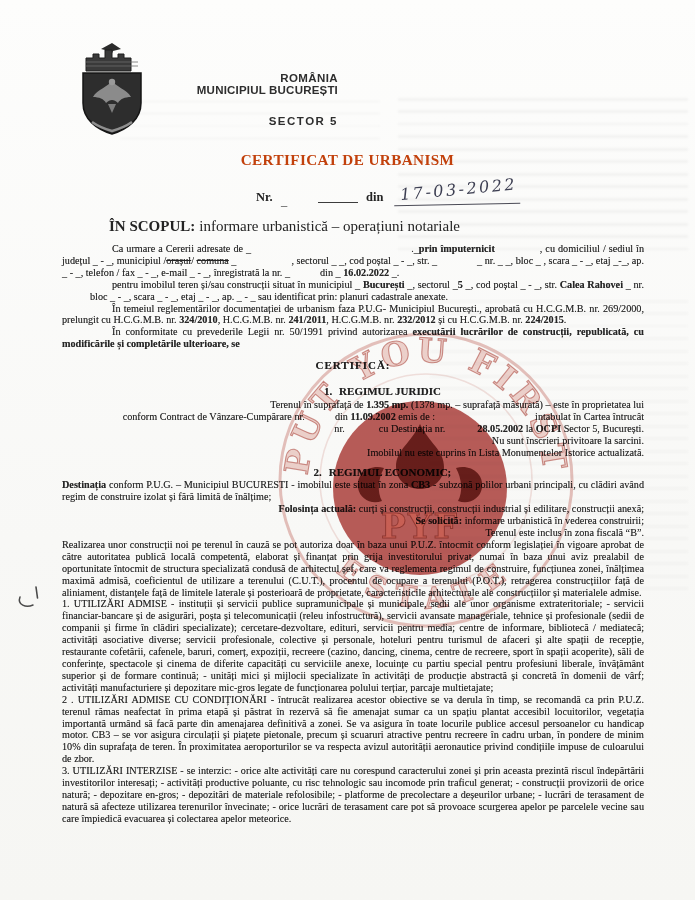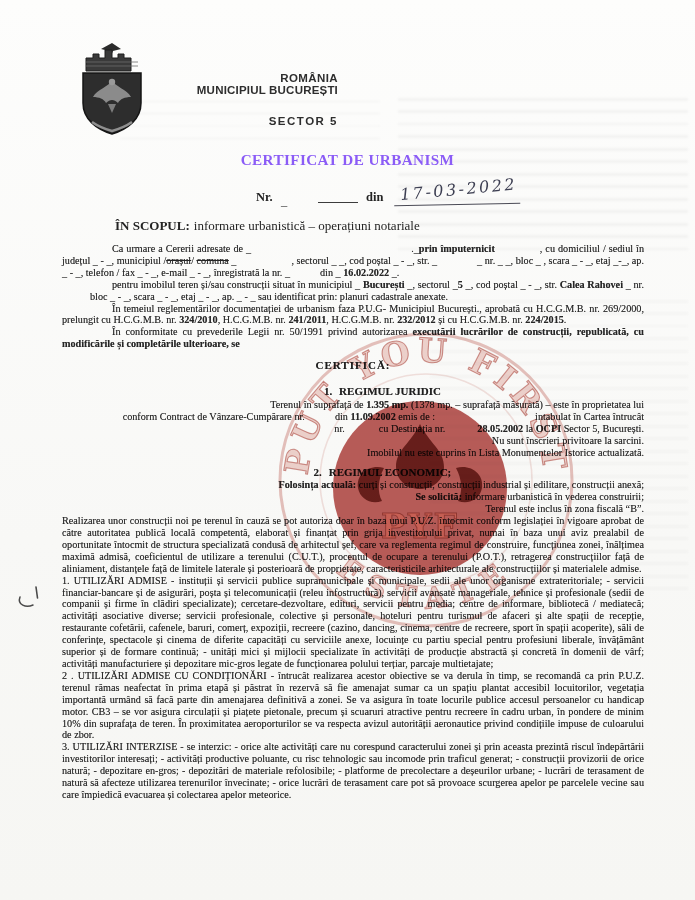--- a/index.html
+++ b/index.html
@@ -14,33 +14,33 @@
 
   
   .coat{position:absolute;left:62px;top:42px;width:100px;height:96px;}
   .header-text{position:absolute;left:128px;top:72px;width:210px;text-align:right;
     font-family:"Liberation Sans",sans-serif;font-weight:bold;color:#2e2e2e;}
   .header-text .l1{font-size:11.5px;letter-spacing:0.4px;}
   .header-text .l2{font-size:11.5px;letter-spacing:0.2px;}
   .header-text .l3{font-size:11.5px;letter-spacing:1.5px;margin-top:19px;}
 
   .title{position:absolute;left:0;top:151px;width:695px;text-align:center;
-    font-size:15.2px;font-weight:bold;letter-spacing:0.4px;color:#8b5cf6;}
+    font-size:15.2px;font-weight:bold;letter-spacing:0.4px;color:#c2410c;}
 
   
   .nr-line{position:absolute;left:0;top:188px;width:695px;height:34px;font-size:12.5px;}
   .nr-label{position:absolute;left:256px;top:2px;font-weight:bold;}
   .nr-blank{position:absolute;left:281px;top:6px;color:#3a3a3a;}
   .blank-line{position:absolute;left:318px;top:1px;width:40px;height:13px;border-bottom:1.3px solid #3c3c3c;}
   .din-label{position:absolute;left:366px;top:2px;font-weight:bold;}
   .date-wrap{position:absolute;left:394px;top:-8px;width:126px;height:24px;border-bottom:1.4px solid #4a4a55;transform:rotate(-1.2deg);}
   .hw{display:inline-block;font-family:"DejaVu Serif",serif;font-style:italic;font-size:16px;
       letter-spacing:2.5px;color:#3d3f52;transform:rotate(-4deg);padding-left:6px;}
 
-  .purpose{position:absolute;left:115px;top:218px;width:560px;font-size:13px;}
+  .purpose{position:absolute;left:109px;top:218px;width:560px;font-size:15px;}
   .purpose .lab{font-weight:bold;margin-right:4px;}
 
   
   .doc-body{position:absolute;left:62px;top:243px;width:582px;
     font-size:10.2px;line-height:11.9px;text-align:justify;color:#262626;
     text-shadow:0 0 0.35px rgba(50,50,50,0.55);}
   .doc-body p.para{margin:0;}
   .doc-body p.indent{text-indent:50px;}
   .certify{text-align:center;font-weight:bold;font-size:11px;letter-spacing:1px;margin:10px 0 14px;color:#1d1d1d;}
   .section-heading{font-weight:bold;font-size:11px;padding-left:52px;margin:8px 0 1px;text-align:center;color:#1f1f1f;}
@@ -119,20 +119,21 @@
     <div class="certify">CERTIFICĂ:</div>
     <div class="section-heading"><span class="sec-num">1.</span><span>REGIMUL JURIDIC</span></div>
     <div class="line-block">
       <div class="line"><span>Terenul în suprafață de </span><span class="b">1.395 mp.</span><span>  (1378 mp. – suprafață măsurată) – este în proprietatea lui</span></div>
       <div class="line"><span>conform Contract de Vânzare-Cumpărare  nr.</span><span class="gap" style="width: 30px;">​</span><span>din </span><span class="b">11.09.2002</span><span> emis de :</span><span class="gap" style="width: 100px;">​</span><span>intabulat în Cartea întrucât</span></div>
       <div class="line"><span>nr.</span><span class="gap" style="width: 34px;">​</span><span>cu Destinația nr.</span><span class="gap" style="width: 32px;">​</span><span class="b">28.05.2002</span><span>  la </span><span class="b">OCPI</span><span>  Sector 5, București.</span></div>
       <div class="line"><span>Nu sunt înscrieri privitoare la sarcini.</span></div>
       <div class="line"><span>Imobilul nu este cuprins în Lista Monumentelor Istorice actualizată.</span></div>
     </div>
     <div class="section-heading"><span class="sec-num">2.</span><span>REGIMUL ECONOMIC;</span></div>
+    <p class="para"><span class="b">Destinația</span><span> conform P.U.G. – Municipiul BUCURESTI - imobilul este situat în zona </span><span class="b">CB3</span><span> - subzonă polilor urbani principali, cu clădiri având regim de construire izolat și fără limită de înălțime;</span></p>
     <div class="line-block">
       <div class="line"><span class="b">Folosința actuală:</span><span> curți și construcții, construcții industrial și edilitare, construcții anexă;</span></div>
       <div class="line"><span class="b">Se solicită:</span><span>  informare urbanistică în vederea construirii;</span></div>
       <div class="line"><span>Terenul este inclus în zona fiscală “B”.</span></div>
     </div>
     <p class="para"><span>Realizarea unor construcții noi pe terenul în cauză se pot autoriza doar în baza unui P.U.Z. întocmit conform legislației în vigoare aprobat de către autoritatea publică locală competentă, elaborat și finanțat prin grija investitorului privat, numai în baza unui aviz prealabil de oportunitate întocmit de structura specializată condusă de arhitectul șef, care va reglementa regimul de construire, funcțiunea zonei, înălțimea maximă admisă, coeficientul de utilizare a terenului (C.U.T.), procentul de ocupare a terenului (P.O.T.), retragerea construcțiilor față de aliniament, distanțele față de limitele laterale și posterioară de proprietate, caracteristicile arhitecturale ale construcțiilor și materialele admise.</span></p>
     <p class="para"><span>1. UTILIZĂRI ADMISE - instituții și servicii publice supramunicipale și municipale, sedii ale unor organisme extrateritoriale; - servicii financiar-bancare și de asigurări, poșta și telecomunicații (releu infostructură), servicii avansate manageriale, tehnice și profesionale (sedii de companii și firme în clădiri specializate); cercetare-dezvoltare, edituri, servicii pentru media; centre de informare, bibliotecă / mediatecă; activități asociative diverse; servicii profesionale, colective și personale, hoteluri pentru turismul de afaceri și alte spații de recepție, restaurante cofetării, cafenele, baruri, comerț, expoziții, recreere (cazino, dancing, cinema, centre de recreere, sport în spații acoperite), săli de conferințe, spectacole și cinema de diferite capacități cu serviciile anexe, locuințe cu partiu special pentru profesiuni liberale, învățământ superior și de formare continuă; - unități mici și mijlocii specializate în activități de producție abstractă și concretă în domenii de vârf; activități manufacturiere și depozitare mic-gros legate de funcționarea polului terțiar, parcaje multietajate;</span></p>
     <p class="para"><span>2 . UTILIZĂRI ADMISE CU CONDIȚIONĂRI - întrucât realizarea acestor obiective se va derula în timp, se recomandă ca prin P.U.Z. terenul rămas neafectat în prima etapă și păstrat în rezervă să fie amenajat sumar ca un spațiu plantat accesibil locuitorilor, vegetația importantă urmând să facă parte din amenajarea definitivă a zonei. Se va asigura în toate locurile publice accesul persoanelor cu handicap motor. CB3 – se vor asigura circulații și piațete pietonale, precum și scuaruri atractive pentru recreere în cadru urban, în pondere de minim 10% din suprafața de teren. În proximitatea aeroporturilor se va respecta avizul autorității aeronautice privind condițiile impuse de culoarului de zbor.</span></p>
     <p class="para"><span>3. UTILIZĂRI INTERZISE  - se interzic: - orice alte activități care nu corespund caracterului zonei și prin aceasta prezintă riscul îndepărtării investitorilor interesați; - activități productive poluante, cu risc tehnologic sau incomode prin traficul generat; - construcții provizorii de orice natură; - depozitare en-gros; - depozitări de materiale refolosibile; - platforme de precolectare a deșeurilor urbane; - lucrări de terasament de natură să afecteze utilizarea terenurilor învecinate; - orice lucrări de terasament care pot să provoace scurgerea apelor pe parcelele vecine sau care împiedică evacuarea și colectarea apelor meteorice.</span></p>
   </div>

